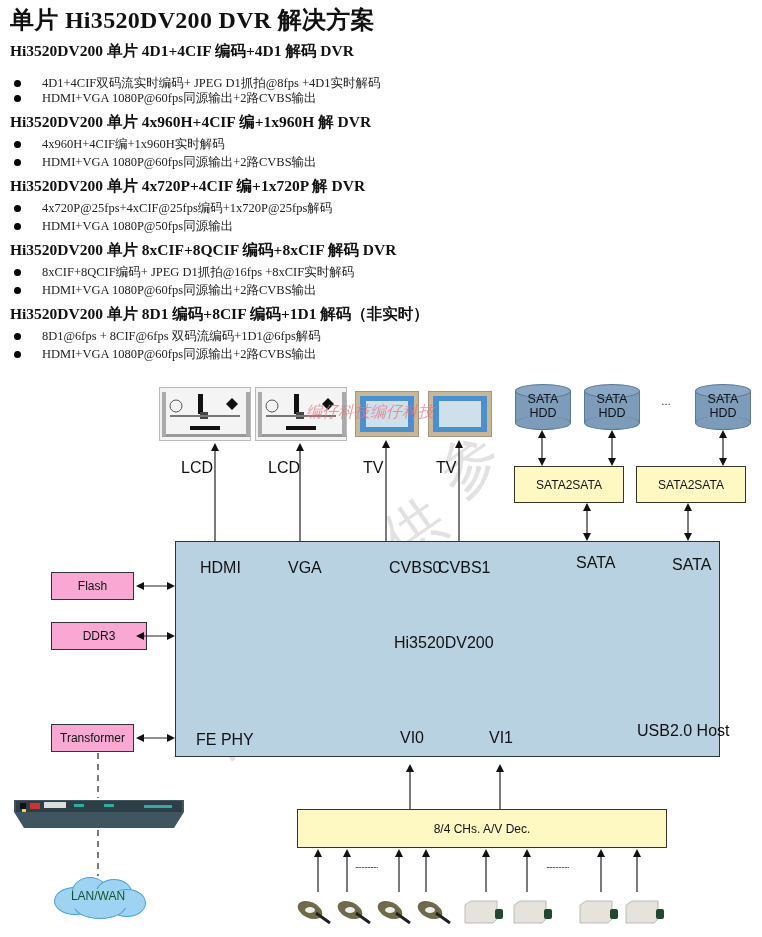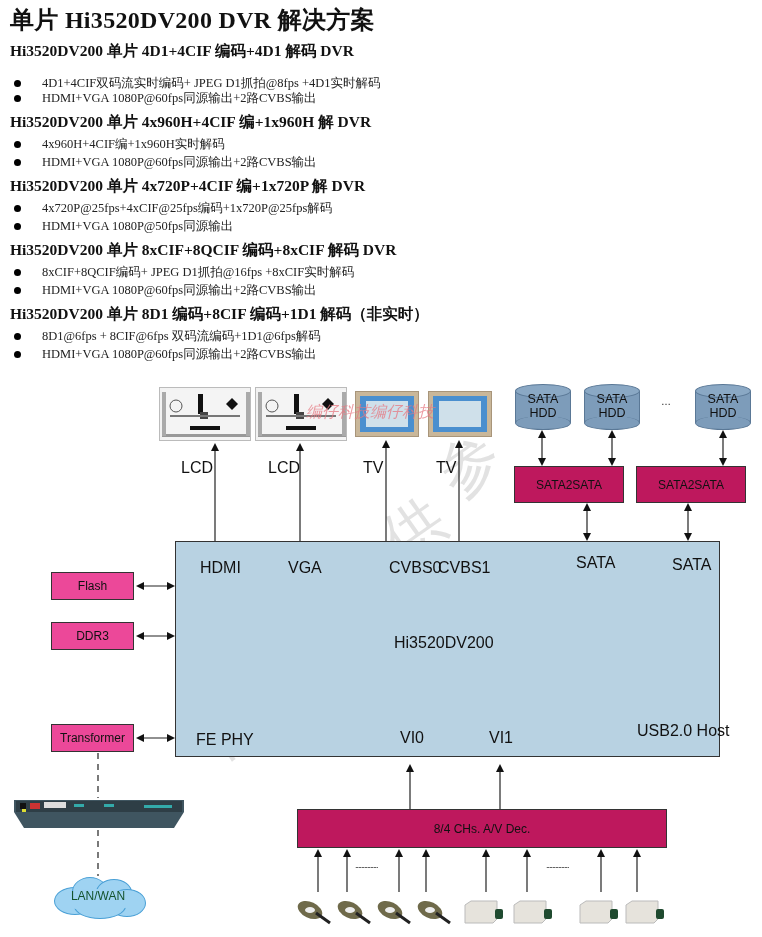--- a/index.html
+++ b/index.html
@@ -2,22 +2,22 @@
 <html><head>
 <meta charset="utf-8">
 <style>
   html,body{margin:0;padding:0;background:#ffffff;}
   body{width:762px;height:937px;position:relative;overflow:hidden;font-family:"Liberation Serif",serif;color:#111;}
   .abs{position:absolute;text-align:center;}
   .h1{left:10px;top:4px;font-size:24px;font-weight:bold;letter-spacing:0.3px;white-space:nowrap;}
   .h2{left:10px;font-size:15.5px;font-weight:bold;white-space:nowrap;}
   .bul{left:14px;font-size:12.5px;white-space:nowrap;color:#222;}
   .bul .dot{display:inline-block;width:7px;height:7px;border-radius:50%;background:#000;margin-right:21px;vertical-align:middle;position:relative;top:-1px;}
-  .box{position:absolute;border:1px solid #333;background:#ec4899;font-family:"Liberation Sans",sans-serif;font-size:12px;display:flex;align-items:center;justify-content:center;box-sizing:border-box;}
-  .gbox{background:#be185d;}
+  .box{position:absolute;border:1px solid #333;background:#f9a8d4;font-family:"Liberation Sans",sans-serif;font-size:12px;display:flex;align-items:center;justify-content:center;box-sizing:border-box;}
+  .gbox{background:#fef9c3;}
   .chip{position:absolute;left:175px;top:541px;width:545px;height:216px;background:#b8d2e2;border:1px solid #333;box-sizing:border-box;}
   .lbl{position:absolute;font-family:"Liberation Sans",sans-serif;font-size:16px;color:#111;white-space:nowrap;}
   .disk{position:absolute;width:56px;height:46px;}
   .disk .top{position:absolute;left:0;top:0;width:56px;height:14px;border-radius:50%;background:#8aa8c4;border:1px solid #5a7896;box-sizing:border-box;z-index:2;}
   .disk .body{position:absolute;left:0;top:7px;width:56px;height:32px;background:#7d9cba;border-left:1px solid #5a7896;border-right:1px solid #5a7896;box-sizing:border-box;}
   .disk .bot{position:absolute;left:0;top:32px;width:56px;height:14px;border-radius:50%;background:#7d9cba;border:1px solid #5a7896;border-top:none;box-sizing:border-box;}
   .disk .txt{position:absolute;left:0;top:8px;width:56px;text-align:center;font-family:"Liberation Sans",sans-serif;font-size:12.5px;line-height:14px;color:#111;z-index:3;}
   .monitor{position:absolute;width:92px;height:54px;background:#f2f2f2;border:1px solid #bbb;box-sizing:border-box;overflow:hidden;}
   .tv{position:absolute;width:64px;height:46px;background:#c9b79a;border:1px solid #a8957a;box-sizing:border-box;}
   .tv .scr{position:absolute;left:4px;top:4px;right:4px;bottom:4px;background:#4a8fcf;}
@@ -127,21 +127,21 @@
     <div class="body"></div>
       <div class="bot"></div>
       <div class="top"></div>
     <div class="txt"><span>SATA</span><br><span>HDD</span></div>
   </div>
 
   <div class="box gbox" style="left:514px;top:466px;width:110px;height:37px;">SATA2SATA</div>
   <div class="box gbox" style="left:636px;top:466px;width:110px;height:37px;">SATA2SATA</div>
 
   <div class="box" style="left:51px;top:572px;width:83px;height:28px;">Flash</div>
-  <div class="box" style="left:51px;top:622px;width:83px;height:28px;">DDR3</div>
+  <div class="box" style="left:51px;top:622px;width:96px;height:28px;">DDR3</div>
   <div class="box" style="left:51px;top:724px;width:83px;height:28px;">Transformer</div>
 
   <div class="chip">
     <div class="lbl" style="left:24px;top:17px;">HDMI</div>
     <div class="lbl" style="left:112px;top:17px;">VGA</div>
     <div class="lbl" style="left:189px;top:17px;margin-left:24px;">CVBS0</div>
     <div class="lbl" style="left:262px;top:17px;">CVBS1</div>
     <div class="lbl" style="left:400px;top:12px;">SATA</div>
     <div class="lbl" style="left:496px;top:14px;">SATA</div>
     <div class="lbl" style="left:218px;top:92px;font-size:16px;">Hi3520DV200</div>

